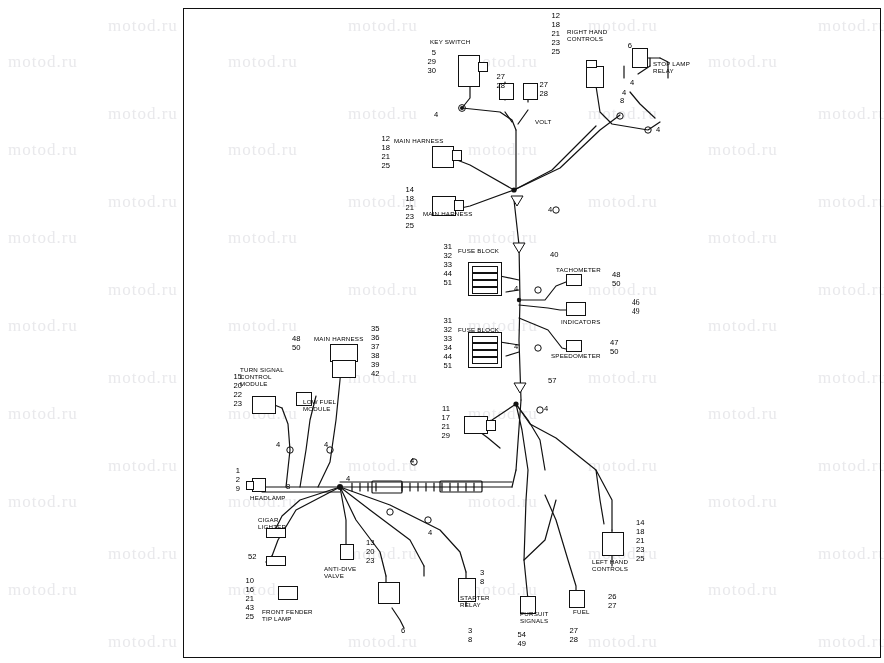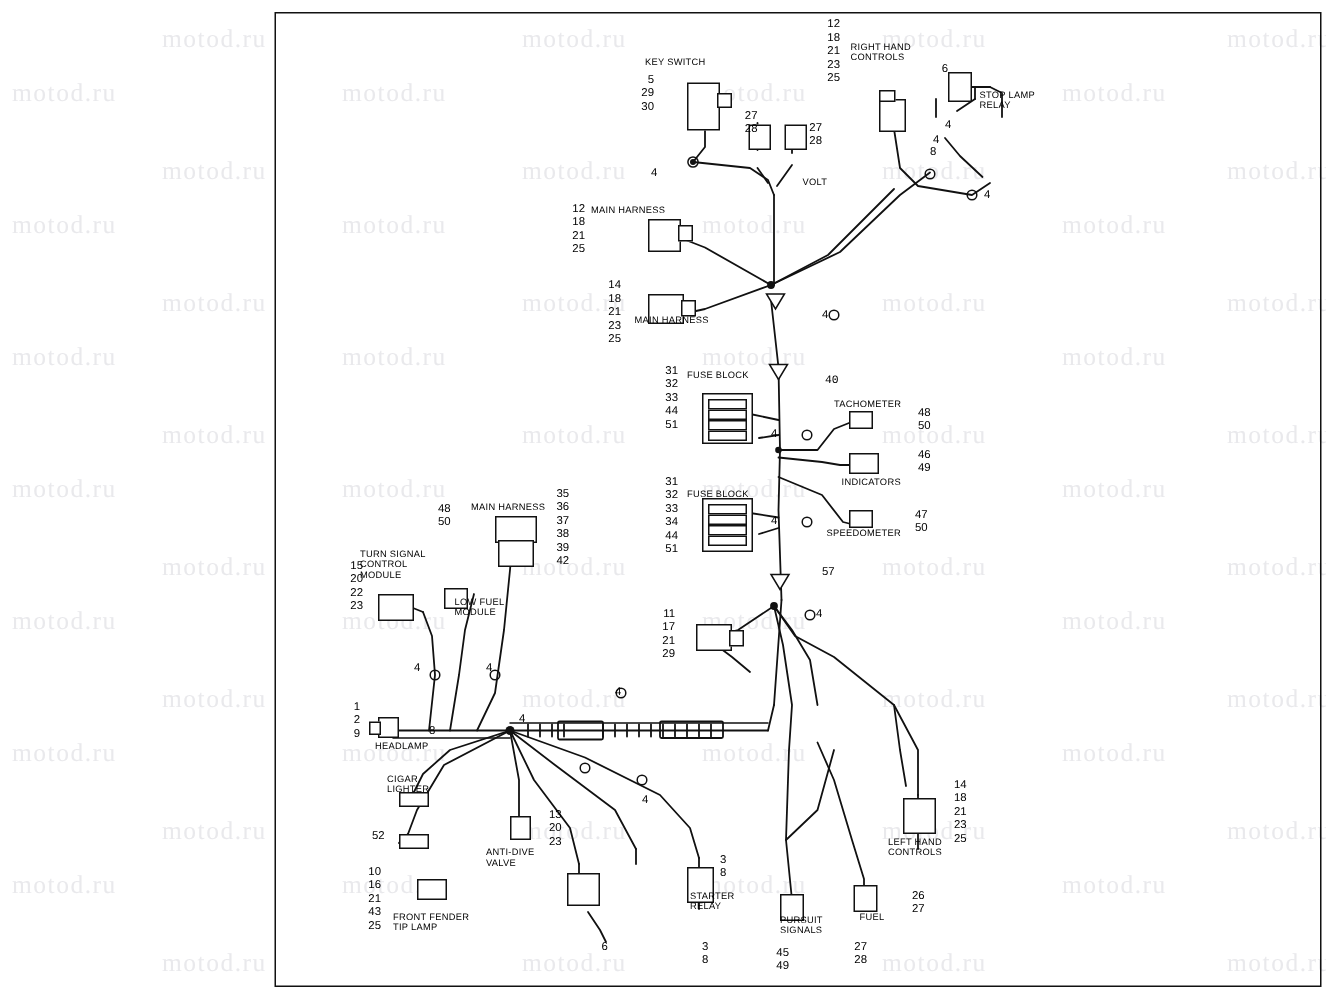--- a/index.html
+++ b/index.html
@@ -335,21 +335,21 @@
 25</div>
   <div class="lbl" style="left:394px;top:137px;">MAIN HARNESS</div>
 
   <div class="num" style="left:400px;top:185px;width:14px;">14
 18
 21
 23
 25</div>
   <div class="lbl" style="left:423px;top:210px;">MAIN HARNESS</div>
 
-  <div class="numl" style="left:550px;top:250px;font-family:Liberation Mono, monospace;">40</div>
+  <div class="numl" style="left:550px;top:250px;">40</div>
 
   <div class="numl" style="left:548px;top:376px;">57</div>
 
   <div class="num" style="left:438px;top:242px;width:14px;">31
 32
 33
 44
 51</div>
   <div class="lbl" style="left:458px;top:247px;">FUSE BLOCK</div>
 
@@ -358,21 +358,21 @@
 33
 34
 44
 51</div>
   <div class="lbl" style="left:458px;top:326px;">FUSE BLOCK</div>
 
   <div class="lbl" style="left:556px;top:266px;">TACHOMETER</div>
   <div class="numl" style="left:612px;top:270px;">48
 50</div>
 
-  <div class="numl" style="left:612px;top:298px;">46
+  <div class="numl" style="left:632px;top:298px;font-family:Liberation Serif, serif;">46
 49</div>
   <div class="lbl" style="left:561px;top:318px;">INDICATORS</div>
 
   <div class="lbl" style="left:551px;top:352px;">SPEEDOMETER</div>
   <div class="numl" style="left:610px;top:338px;">47
 50</div>
 
   <div class="lbl" style="left:314px;top:335px;">MAIN HARNESS</div>
   <div class="numl" style="left:371px;top:324px;">35
 36
@@ -415,21 +415,21 @@
 43
 25</div>
   <div class="lbl" style="left:262px;top:608px;">FRONT FENDER
 TIP LAMP</div>
 
   <div class="numl" style="left:480px;top:568px;">3
 8</div>
   <div class="lbl" style="left:460px;top:594px;">STARTER
 RELAY</div>
 
-  <div class="num" style="left:512px;top:630px;width:14px;">45
+  <div class="num" style="left:512px;top:630px;width:14px;">54
 49</div>
   <div class="lbl" style="left:520px;top:610px;">PURSUIT
 SIGNALS</div>
 
   <div class="lbl" style="left:573px;top:608px;">FUEL</div>
   <div class="num" style="left:564px;top:626px;width:14px;">27
 28</div>
 
   <div class="numl" style="left:636px;top:518px;">14
 18

